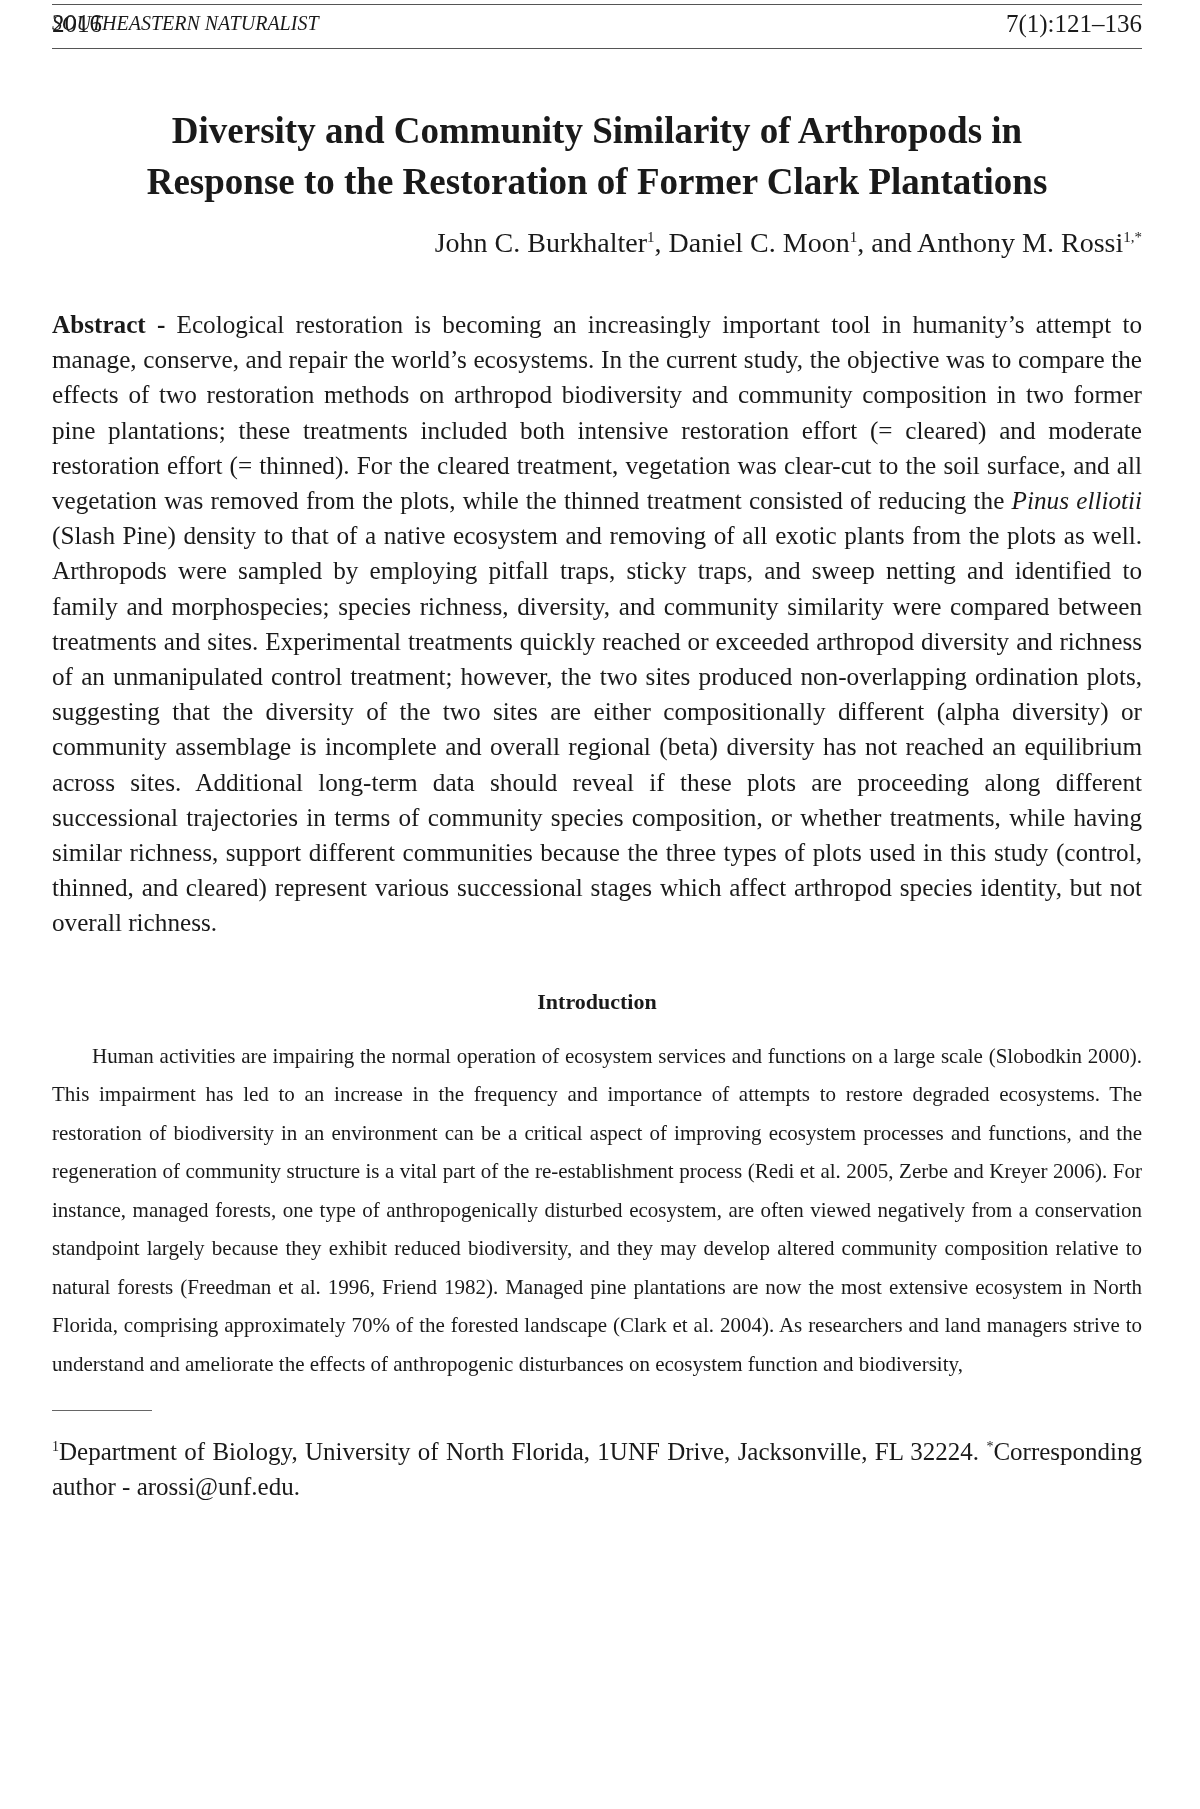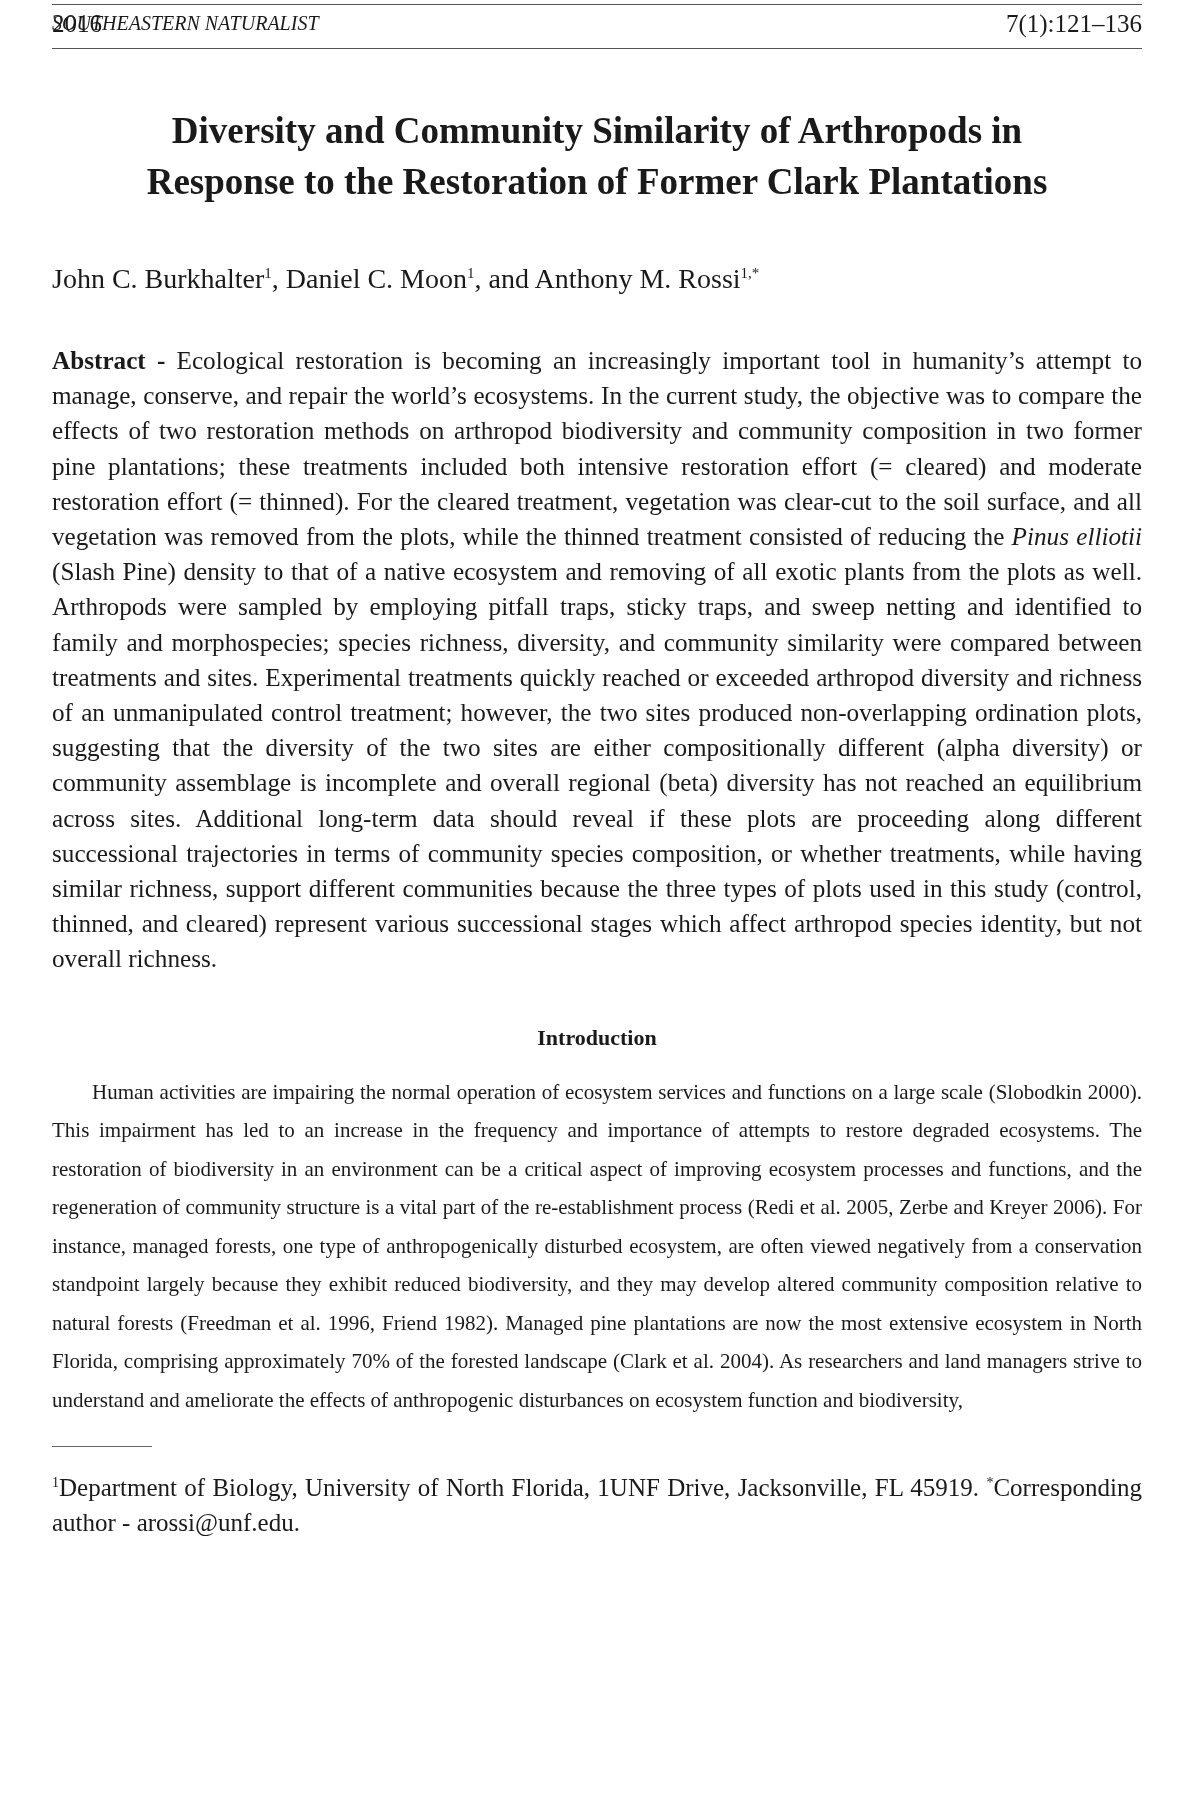--- a/index.html
+++ b/index.html
@@ -8,21 +8,21 @@
   .page { position: absolute; left: 52px; top: 0; width: 1090px; }
 
   .running-head { position: relative; height: 50px; }
   .rule-top { position: absolute; left: 0; right: 0; top: 4px; border-top: 1.5px solid #555; }
   .rule-bottom { position: absolute; left: 0; right: 0; top: 48px; border-top: 1.5px solid #555; }
   .rh-left { position: absolute; left: 0; top: 10px; font-size: 25px; }
   .rh-center { position: absolute; left: 0; right: 0; top: 12px; text-align: left; font-size: 20px; font-style: italic; }
   .rh-right { position: absolute; right: 0; top: 10px; font-size: 25px; }
 
   .title { margin: 55px 0 0 0; text-align: center; font-weight: bold; font-size: 37px; line-height: 51px; }
-  .authors { margin-top: 56px; text-align: left; font-size: 28px; }
+  .authors { margin-top: 20px; text-align: right; font-size: 28px; }
   .authors sup { font-size: 15px; }
 
   .abstract { margin-top: 48px; font-size: 25.2px; line-height: 35.2px; text-align: justify; }
   .abstract .label { font-weight: bold; }
 
   .section-heading { margin-top: 48px; text-align: center; font-weight: bold; font-size: 22px; }
   .intro { margin-top: 22px; font-size: 21px; line-height: 38.5px; text-align: justify; text-indent: 40px; }
 
   .fn-rule { margin-top: 27px; width: 100px; border-top: 1.5px solid #666; }
   .footnote { margin-top: 18px; font-size: 25px; line-height: 35px; text-align: justify; }
@@ -54,16 +54,16 @@
     <span class="label">Abstract - </span><span>Ecological restoration is becoming an increasingly important tool in humanity’s attempt to manage, conserve, and repair the world’s ecosystems. In the current study, the objective was to compare the effects of two restoration methods on arthropod biodiversity and community composition in two former pine plantations; these treatments included both intensive restoration effort (= cleared) and moderate restoration effort (= thinned). For the cleared treatment, vegetation was clear-cut to the soil surface, and all vegetation was removed from the plots, while the thinned treatment consisted of reducing the </span><i>Pinus elliotii</i><span> (Slash Pine) density to that of a native ecosystem and removing of all exotic plants from the plots as well. Arthropods were sampled by employing pitfall traps, sticky traps, and sweep netting and identified to family and morphospecies; species richness, diversity, and community similarity were compared between treatments and sites. Experimental treatments quickly reached or exceeded arthropod diversity and richness of an unmanipulated control treatment; however, the two sites produced non-overlapping ordination plots, suggesting that the diversity of the two sites are either compositionally different (alpha diversity) or community assemblage is incomplete and overall regional (beta) diversity has not reached an equilibrium across sites. Additional long-term data should reveal if these plots are proceeding along different successional trajectories in terms of community species composition, or whether treatments, while having similar richness, support different communities because the three types of plots used in this study (control, thinned, and cleared) represent various successional stages which affect arthropod species identity, but not overall richness.</span>
   </p>
 
   <h2 class="section-heading">Introduction</h2>
 
   <p class="intro">Human activities are impairing the normal operation of ecosystem services and functions on a large scale (Slobodkin 2000). This impairment has led to an increase in the frequency and importance of attempts to restore degraded ecosystems. The restoration of biodiversity in an environment can be a critical aspect of improving ecosystem processes and functions, and the regeneration of community structure is a vital part of the re-establishment process (Redi et al. 2005, Zerbe and Kreyer 2006). For instance, managed forests, one type of anthropogenically disturbed ecosystem, are often viewed negatively from a conservation standpoint largely because they exhibit reduced biodiversity, and they may develop altered community composition relative to natural forests (Freedman et al. 1996, Friend 1982). Managed pine plantations are now the most extensive ecosystem in North Florida, comprising approximately 70% of the forested landscape (Clark et al. 2004). As researchers and land managers strive to understand and ameliorate the effects of anthropogenic disturbances on ecosystem function and biodiversity,</p>
 
   <div class="fn-rule"></div>
 
   <p class="footnote">
-    <sup>1</sup><span>Department of Biology, University of North Florida, 1UNF Drive, Jacksonville, FL 45919. </span><sup>*</sup><span>Corresponding author - arossi@unf.edu.</span>
+    <sup>1</sup><span>Department of Biology, University of North Florida, 1UNF Drive, Jacksonville, FL 32224. </span><sup>*</sup><span>Corresponding author - arossi@unf.edu.</span>
   </p>
 
 </div>
 
 </body></html>

